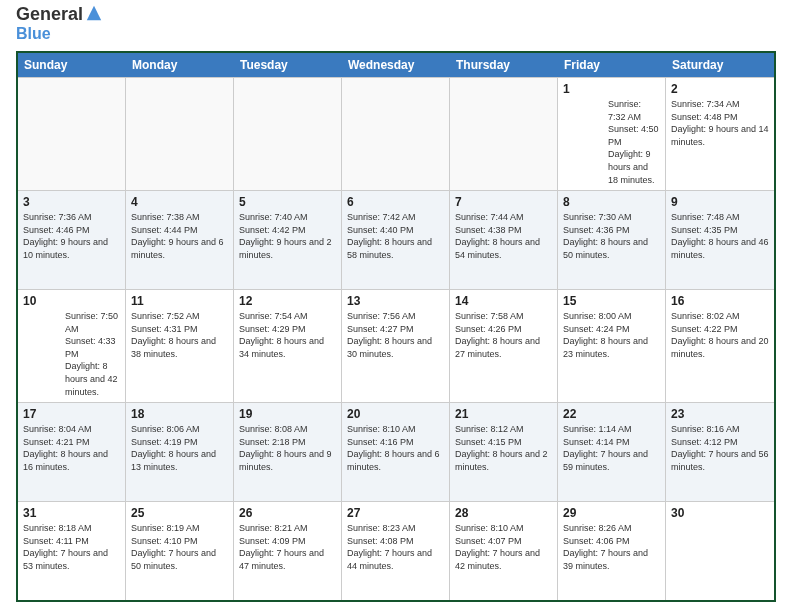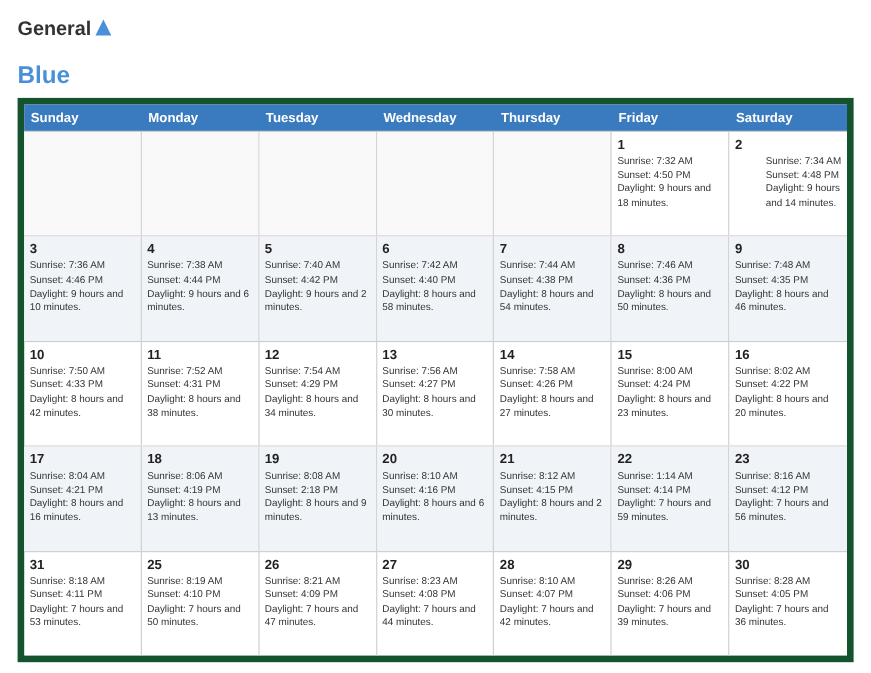--- a/index.html
+++ b/index.html
@@ -6,21 +6,21 @@
     body {
       font-family: Arial, sans-serif;
       background: #fff;
       width: 792px;
       height: 612px;
       overflow: hidden;
     }
     .page {
       width: 792px;
       height: 612px;
-      padding: 16px 16px 10px 16px;
+      padding: 4px 16px 10px 16px;
       display: flex;
       flex-direction: column;
     }
     .header {
       display: flex;
       justify-content: space-between;
       align-items: flex-start;
       margin-bottom: 8px;
     }
     .logo {
@@ -31,24 +31,23 @@
     .logo-text {
       display: flex;
       align-items: center;
     }
     .logo-general {
       font-size: 18px;
       font-weight: bold;
       color: #333;
     }
     .logo-blue {
-      font-size: 22px;
+      font-size: 16px;
       font-weight: bold;
       color: #4a90d9;
-      margin-top: 18px;
     }
     .logo-icon {
       width: 18px;
       height: 18px;
       margin-left: 2px;
       position: relative;
       top: -2px;
     }
     .title-block {
       text-align: right;
@@ -59,21 +58,21 @@
       color: #222;
     }
     .location {
       font-size: 15px;
       color: #444;
     }
     .calendar {
       flex: 1;
       display: flex;
       flex-direction: column;
-      border: 6px solid #14532d;
+      border: 2px solid #14532d;
     }
     .cal-header {
       display: grid;
       grid-template-columns: repeat(7, 1fr);
       background: #3a7abf;
     }
     .cal-header-cell {
       color: #fff;
       font-size: 12px;
       font-weight: bold;
@@ -148,27 +147,27 @@
       </div>
     <div class="cal-body">
     <div class="cal-row">
           <div class="cal-cell empty"></div>
           <div class="cal-cell empty"></div>
           <div class="cal-cell empty"></div>
           <div class="cal-cell empty"></div>
           <div class="cal-cell empty"></div>
           <div class="cal-cell">
             <div class="day-num">1</div>
-            <div class="day-info" style="white-space: pre-line;">Sunrise: 7:32 AM
+            <div class="day-info" style="white-space: pre-line; margin-left: 45px;">Sunrise: 7:32 AM
 Sunset: 4:50 PM
 Daylight: 9 hours and 18 minutes.</div>
           </div>
           <div class="cal-cell">
             <div class="day-num">2</div>
-            <div class="day-info" style="white-space: pre-line; margin-left: 28px;">Sunrise: 7:34 AM
+            <div class="day-info" style="white-space: pre-line;">Sunrise: 7:34 AM
 Sunset: 4:48 PM
 Daylight: 9 hours and 14 minutes.</div>
           </div>
         </div>
         <div class="cal-row">
           <div class="cal-cell shaded">
             <div class="day-num">3</div>
             <div class="day-info" style="white-space: pre-line;">Sunrise: 7:36 AM
 Sunset: 4:46 PM
 Daylight: 9 hours and 10 minutes.</div>
@@ -192,35 +191,35 @@
 Daylight: 8 hours and 58 minutes.</div>
           </div>
           <div class="cal-cell shaded">
             <div class="day-num">7</div>
             <div class="day-info" style="white-space: pre-line;">Sunrise: 7:44 AM
 Sunset: 4:38 PM
 Daylight: 8 hours and 54 minutes.</div>
           </div>
           <div class="cal-cell shaded">
             <div class="day-num">8</div>
-            <div class="day-info" style="white-space: pre-line;">Sunrise: 7:46 AM
+            <div class="day-info" style="white-space: pre-line;">Sunrise: 7:30 AM
 Sunset: 4:36 PM
 Daylight: 8 hours and 50 minutes.</div>
           </div>
           <div class="cal-cell shaded">
             <div class="day-num">9</div>
             <div class="day-info" style="white-space: pre-line;">Sunrise: 7:48 AM
 Sunset: 4:35 PM
 Daylight: 8 hours and 46 minutes.</div>
           </div>
         </div>
         <div class="cal-row">
           <div class="cal-cell">
             <div class="day-num">10</div>
-            <div class="day-info" style="white-space: pre-line;">Sunrise: 7:50 AM
+            <div class="day-info" style="white-space: pre-line; margin-left: 42px;">Sunrise: 7:50 AM
 Sunset: 4:33 PM
 Daylight: 8 hours and 42 minutes.</div>
           </div>
           <div class="cal-cell">
             <div class="day-num">11</div>
             <div class="day-info" style="white-space: pre-line;">Sunrise: 7:52 AM
 Sunset: 4:31 PM
 Daylight: 8 hours and 38 minutes.</div>
           </div>
           <div class="cal-cell">
@@ -330,20 +329,17 @@
 Daylight: 7 hours and 42 minutes.</div>
           </div>
           <div class="cal-cell">
             <div class="day-num">29</div>
             <div class="day-info" style="white-space: pre-line;">Sunrise: 8:26 AM
 Sunset: 4:06 PM
 Daylight: 7 hours and 39 minutes.</div>
           </div>
           <div class="cal-cell">
             <div class="day-num">30</div>
-            <div class="day-info" style="white-space: pre-line;">Sunrise: 8:28 AM
-Sunset: 4:05 PM
-Daylight: 7 hours and 36 minutes.</div>
           </div>
         </div>
       </div>
   </div>
 </div>
 
 </body></html>

